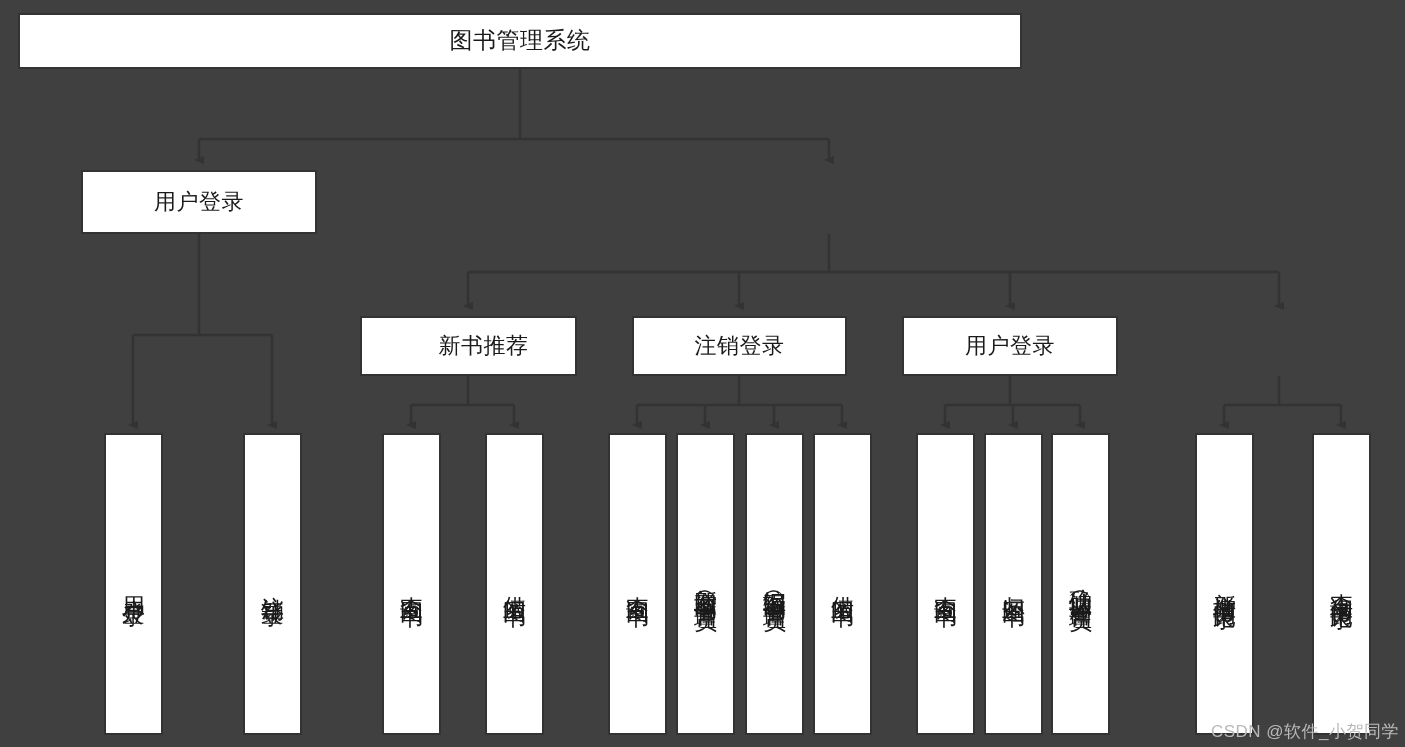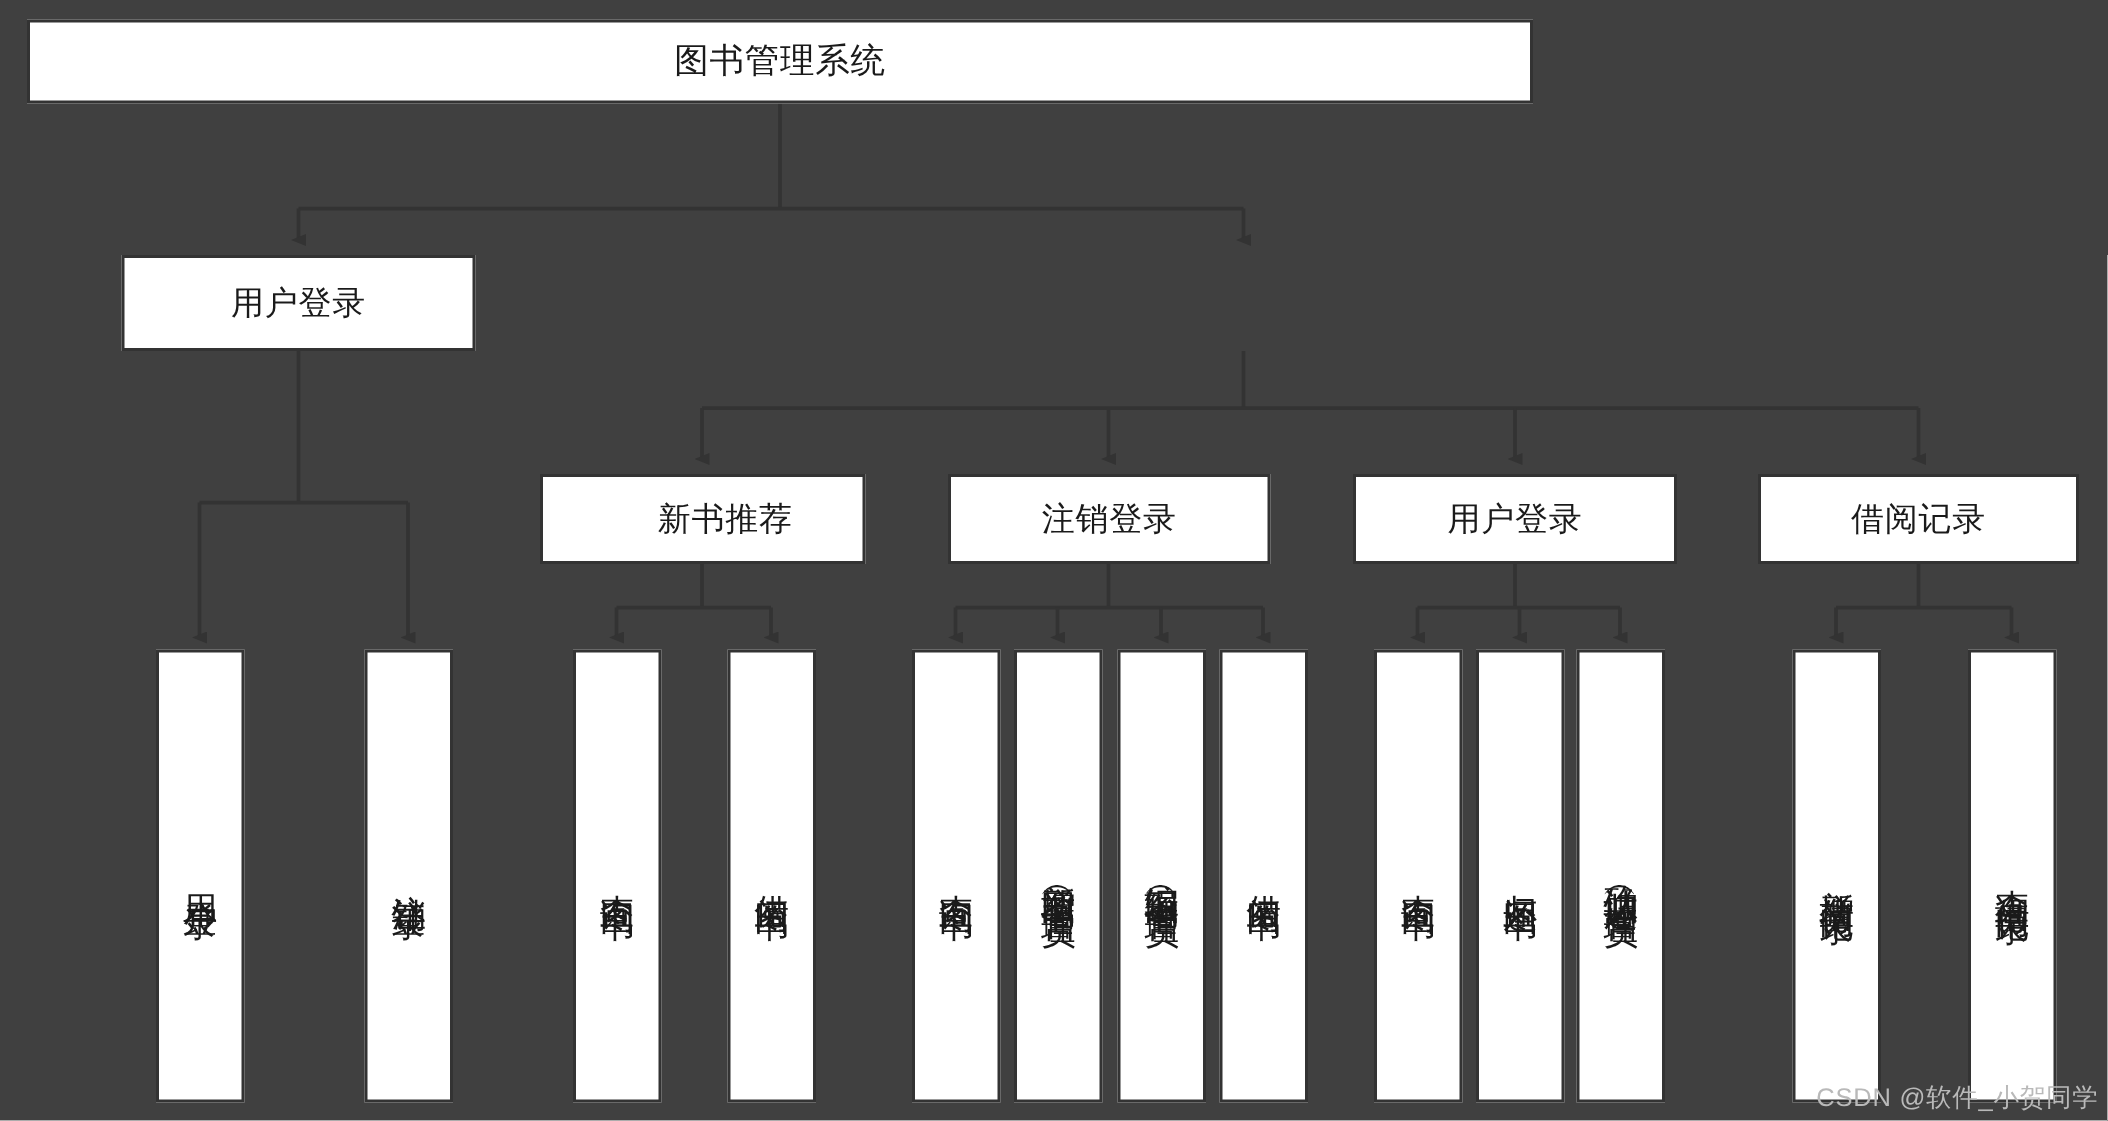--- a/index.html
+++ b/index.html
@@ -133,23 +133,20 @@
 
   <div class="node horiz" style="left:360px; top:316px; width:217px; height:60px;padding-left:30px;">
     <span class="label">新书推荐</span>
   </div>
   <div class="node horiz" style="left:632px; top:316px; width:215px; height:60px;">
     <span class="label">注销登录</span>
   </div>
   <div class="node horiz" style="left:902px; top:316px; width:216px; height:60px;">
     <span class="label">用户登录</span>
   </div>
-  <div class="node horiz" style="left:1172px; top:316px; width:214px; height:60px;">
-    <span class="label">借阅记录</span>
-  </div>
 
   <div class="node vert" style="left:104px; top:433px; width:59px; height:302px;">
     <span class="label">用户登录</span>
   </div>
   <div class="node vert" style="left:243px; top:433px; width:59px; height:302px;">
     <span class="label">注销登录</span>
   </div>
 
   <div class="node vert" style="left:382px; top:433px; width:59px; height:302px;">
     <span class="label">查询图书</span>

